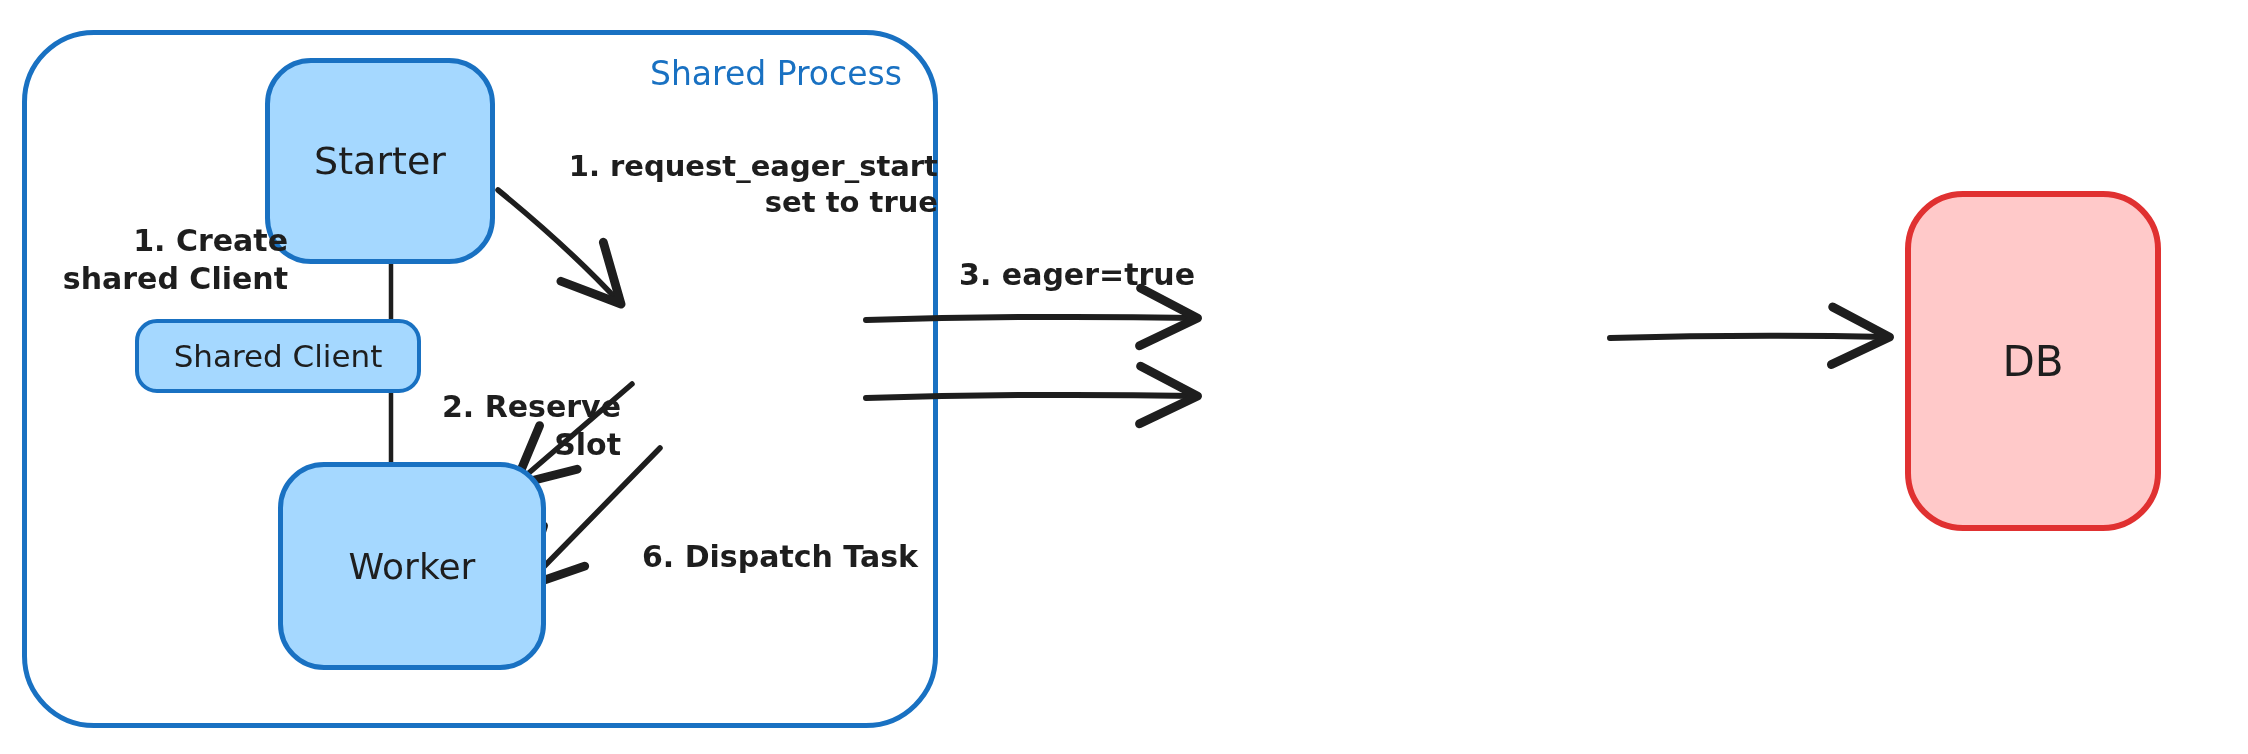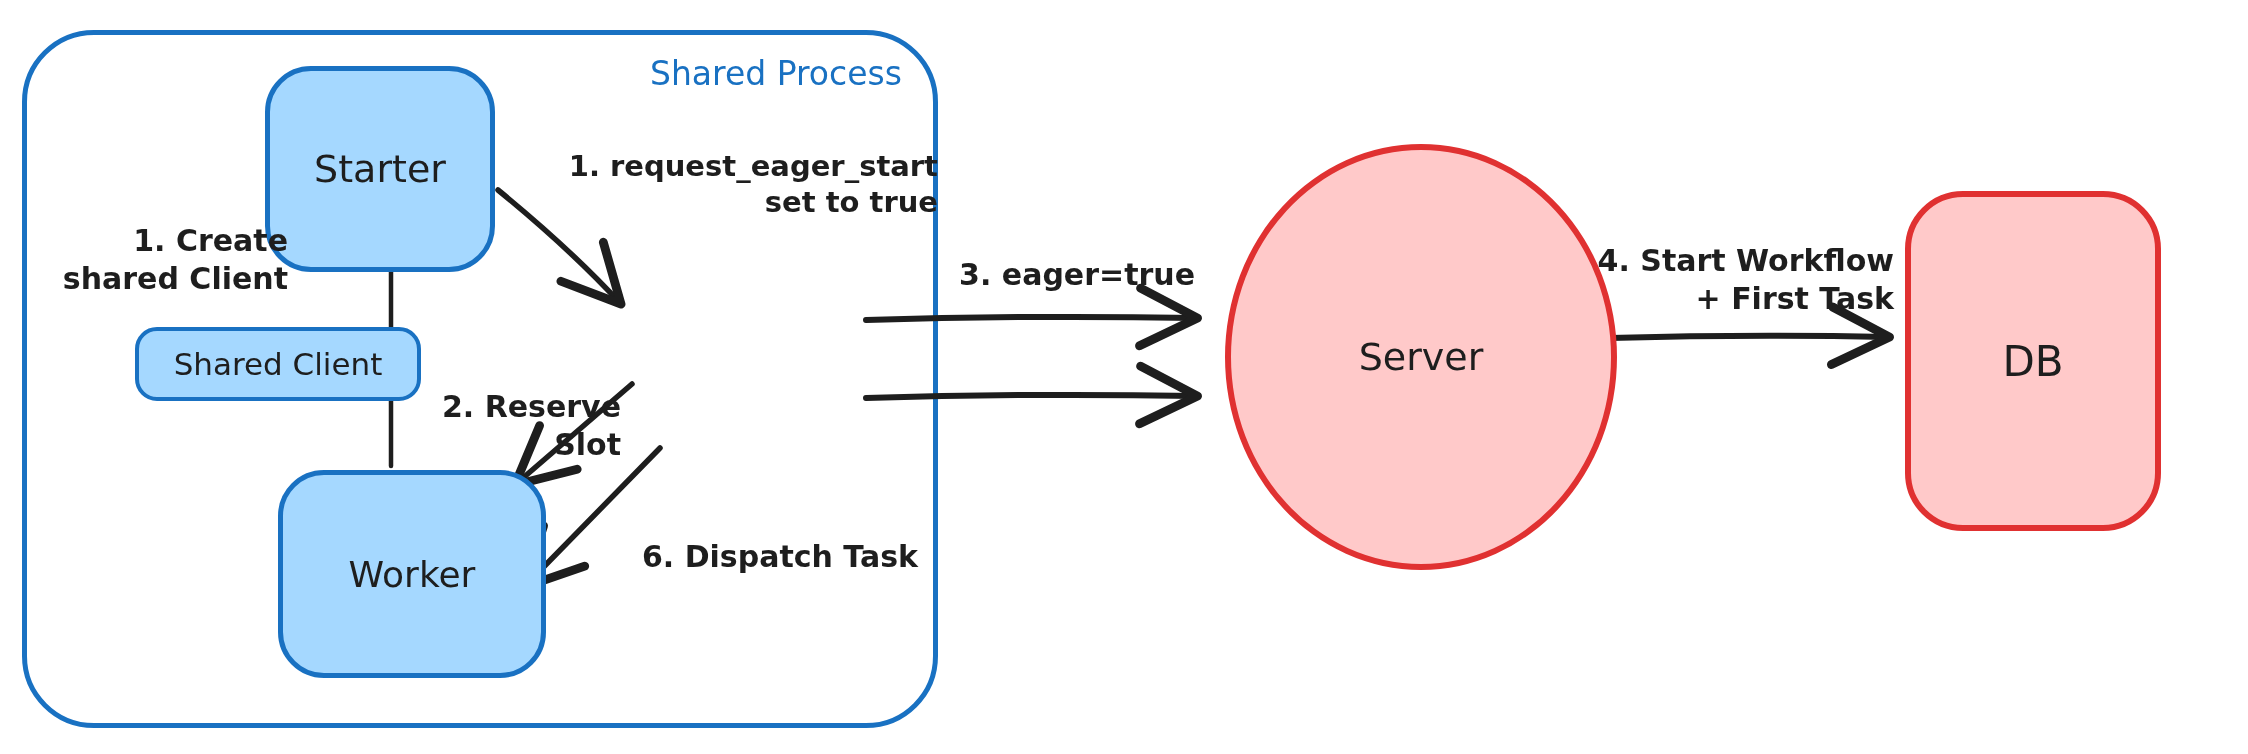--- a/index.html
+++ b/index.html
@@ -12,21 +12,21 @@
     border:5px solid var(--blue-stroke);border-radius:72px;background:transparent;box-sizing:border-box;
   }
   .group-label{
     position:absolute;left:650px;top:54px;width:258px;text-align:left;
     font-size:33px;color:var(--blue-stroke);white-space:nowrap;
   }
   .node{
     position:absolute;display:flex;align-items:center;justify-content:center;
     box-sizing:border-box;text-align:center;z-index:3;
   }
-  .node-blue{background:var(--blue-fill);border:5px solid var(--blue-stroke);margin-top:8px;}
+  .node-blue{background:var(--blue-fill);border:5px solid var(--blue-stroke);}
   .node-red{background:var(--red-fill);border:6px solid var(--red-stroke);}
   .starter{left:265px;top:58px;width:230px;height:206px;border-radius:46px;font-size:38px;}
   .shared-client{left:135px;top:319px;width:286px;height:74px;border-radius:22px;border-width:4px;font-size:31px;}
   .worker{left:278px;top:462px;width:268px;height:208px;border-radius:46px;font-size:36px;}
   .sdk{left:635px;top:252px;width:229px;height:201px;border-radius:44px;font-size:40px;}
   .server{left:1225px;top:144px;width:392px;height:426px;border-radius:50%;font-size:38px;}
   .db{left:1905px;top:191px;width:256px;height:340px;border-radius:58px;font-size:42px;}
   .annot{
     position:absolute;z-index:3;text-align:right;font-size:30px;line-height:1.25;
     white-space:pre-line;color:var(--ink);font-weight:bold;
@@ -76,38 +76,33 @@
 
   <div class="node node-blue shared-client">
     <span>Shared Client</span>
   </div>
 
   <div class="node node-blue worker">
     <span>Worker</span>
   </div>
 
 
-  <div class="node node-red server">
-    <span>Server</span>
-  </div>
 
   <div class="node node-red db">
     <span>DB</span>
   </div>
 
   <div class="annot annot-create">1. Create
 shared Client</div>
 
   <div class="annot annot-request">1. request_eager_start
 set to true</div>
 
   <div class="annot annot-reserve">2. Reserve
 Slot</div>
 
   <div class="annot annot-eager">3. eager=true</div>
 
-  <div class="annot annot-startwf">4. Start Workflow
-+ First Task</div>
 
 
   <div class="annot annot-dispatch">6. Dispatch Task</div>
 
 </div>
 
 </body></html>

